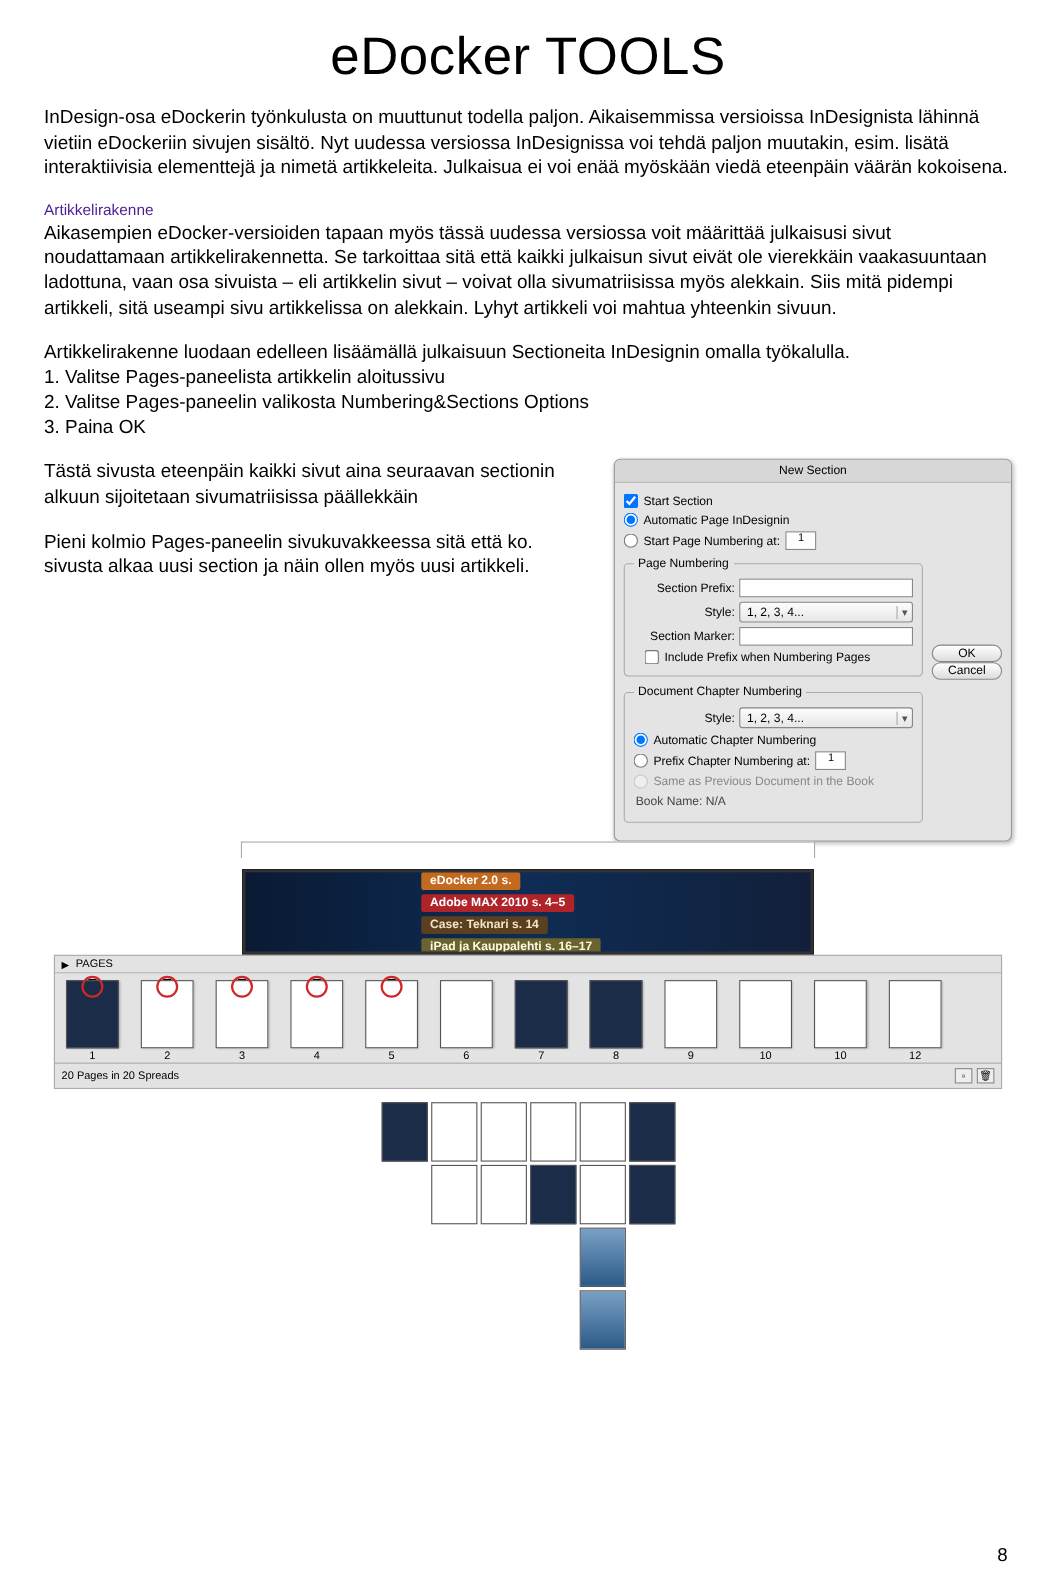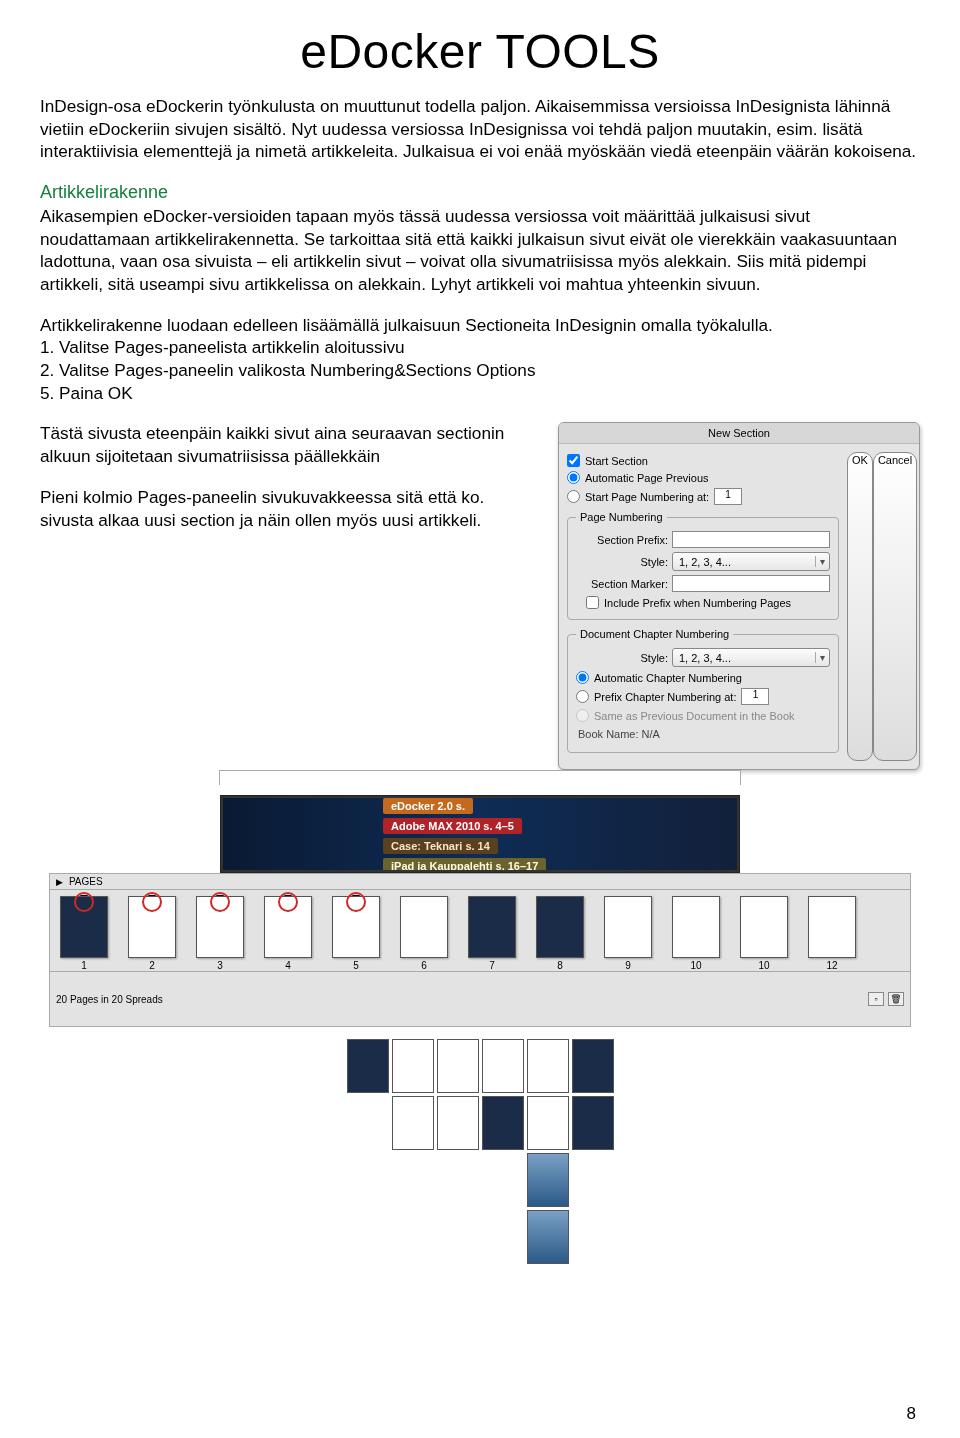--- a/index.html
+++ b/index.html
@@ -23,22 +23,22 @@
     margin: 0 0 16px 0;
     letter-spacing: 0.5px;
   }
   p {
     font-size: 17.2px;
     line-height: 1.32;
     margin: 0 0 18px 0;
     font-weight: 300;
   }
   .section-head {
-    color: #15803d;
-    font-size: 18px;
+    color: #4c1d95;
+    font-size: 14px;
     font-weight: 400;
     display: block;
   }
   .steps {
     font-size: 17.2px;
     line-height: 1.32;
     font-weight: 300;
     margin: 0 0 18px 0;
   }
   .two-col {
@@ -63,28 +63,29 @@
     background: #d7d7d7;
     border-bottom: 1px solid #bbb;
     text-align: center;
     padding: 4px;
     font-weight: 500;
   }
   .dlg-body {
     display: flex;
     padding: 8px;
     gap: 8px;
+    align-items: center;
   }
   .dlg-main {
     flex: 1;
   }
   .dlg-side {
     width: 64px;
     display: flex;
-    flex-direction: row;
+    flex-direction: column;
     gap: 0;
   }
   .mac-btn {
     background: linear-gradient(#fff, #ddd);
     border: 1px solid #888;
     border-radius: 10px;
     text-align: center;
     padding: 1px 4px;
     font-size: 11px;
   }
@@ -229,21 +230,21 @@
     left: 50%;
     transform: translateX(-50%);
     width: 0;
     height: 0;
     border-left: 4px solid transparent;
     border-right: 4px solid transparent;
     border-top: 6px solid #000;
   }
   .panel-bot {
     border-top: 1px solid #aaa;
-    padding: 20px 6px;
+    padding: 4px 6px;
     font-size: 10px;
     display: flex;
     align-items: center;
     justify-content: space-between;
   }
   .tiny-btns { display:flex; gap:4px; }
   .tiny-btns span { border:1px solid #888; width:14px; height:12px; display:inline-flex; align-items:center; justify-content:center; background:#eee; font-size:9px;}
   .stack {
     width: 360px;
     margin: 12px auto 0 auto;
@@ -282,40 +283,40 @@
 
   <p>
     <span class="section-head">Artikkelirakenne</span>
     <span>Aikasempien eDocker-versioiden tapaan myös tässä uudessa versiossa voit määrittää julkaisusi sivut noudattamaan artikkelirakennetta. Se tarkoittaa sitä että kaikki julkaisun sivut eivät ole vierekkäin vaakasuuntaan ladottuna, vaan osa sivuista – eli artikkelin sivut – voivat olla sivumatriisissa myös alekkain. Siis mitä pidempi artikkeli, sitä useampi sivu artikkelissa on alekkain. Lyhyt artikkeli voi mahtua yhteenkin sivuun.</span>
   </p>
 
   <div class="steps">
     <div>Artikkelirakenne luodaan edelleen lisäämällä julkaisuun Sectioneita InDesignin omalla työkalulla.</div>
     <div>1. Valitse Pages-paneelista artikkelin aloitussivu</div>
     <div>2. Valitse Pages-paneelin valikosta Numbering&amp;Sections Options</div>
-    <div>5. Paina OK</div>
+    <div>3. Paina OK</div>
   </div>
 
   <div class="two-col">
     <div class="left">
       <p>Tästä sivusta eteenpäin kaikki sivut aina seuraavan sectionin alkuun sijoitetaan sivumatriisissa päällekkäin</p>
       <p>Pieni kolmio Pages-paneelin sivukuvakkeessa sitä että ko. sivusta alkaa uusi section ja näin ollen myös uusi artikkeli.</p>
     </div>
 
     <div class="dialog">
       <div class="dlg-title">New Section</div>
       <div class="dlg-body">
         <div class="dlg-main">
           <div class="chk">
             <input type="checkbox" checked="" style="">
             <span>Start Section</span>
           </div>
           <div class="rad">
             <input type="radio" checked="" style="">
-            <span>Automatic Page Previous</span>
+            <span>Automatic Page InDesignin</span>
           </div>
           <div class="rad">
             <input type="radio" style="">
             <span>Start Page Numbering at:</span>
             <div class="txt small" style="text-align:center;font-size:10px;">1</div>
           </div>
 
           <fieldset>
             <legend>Page Numbering</legend>
             <div class="row">

